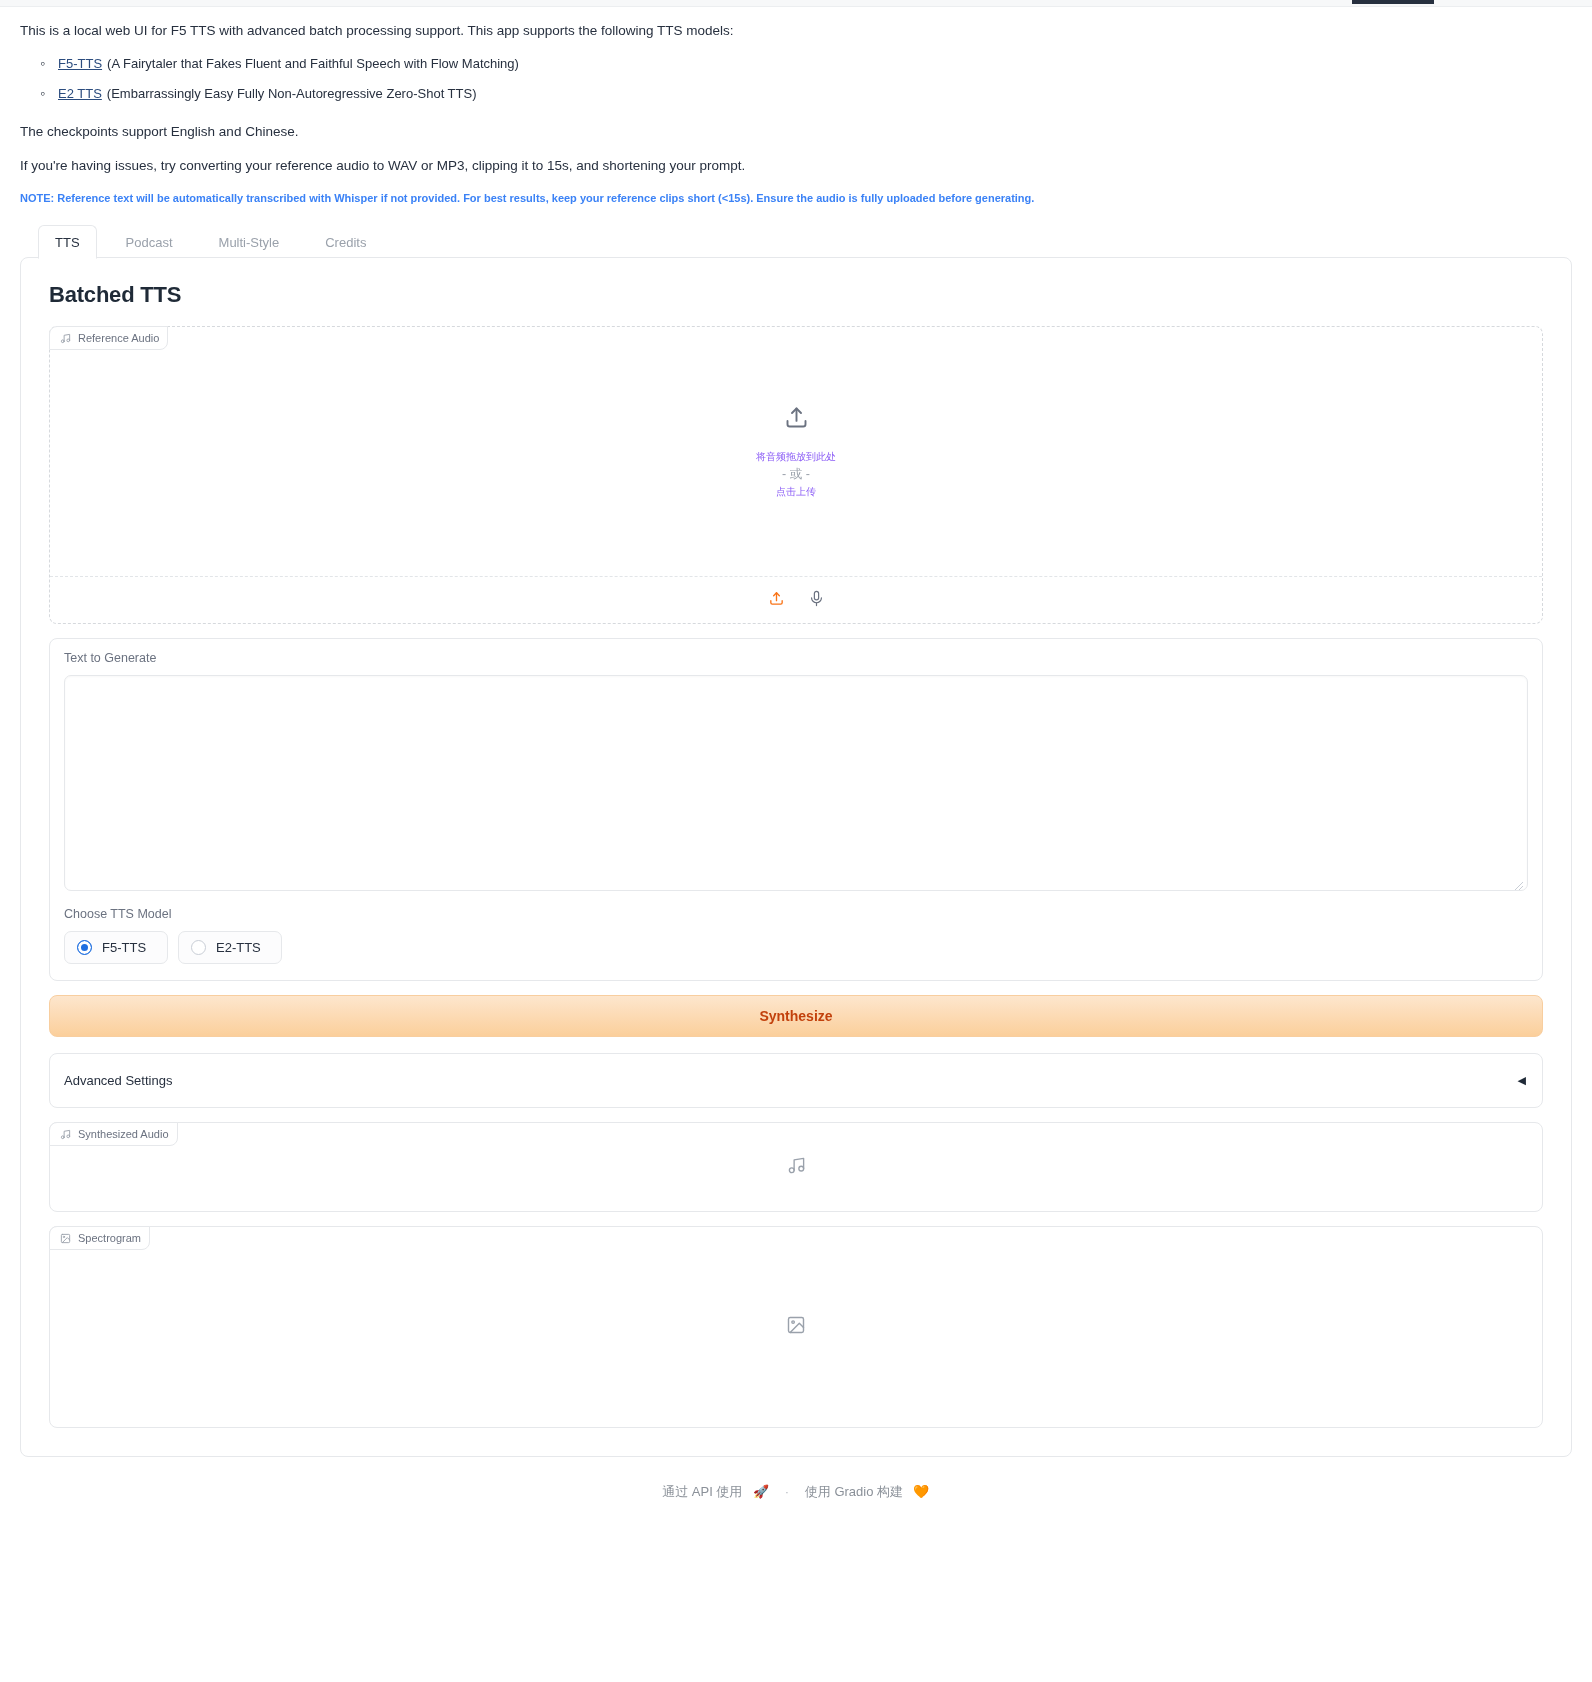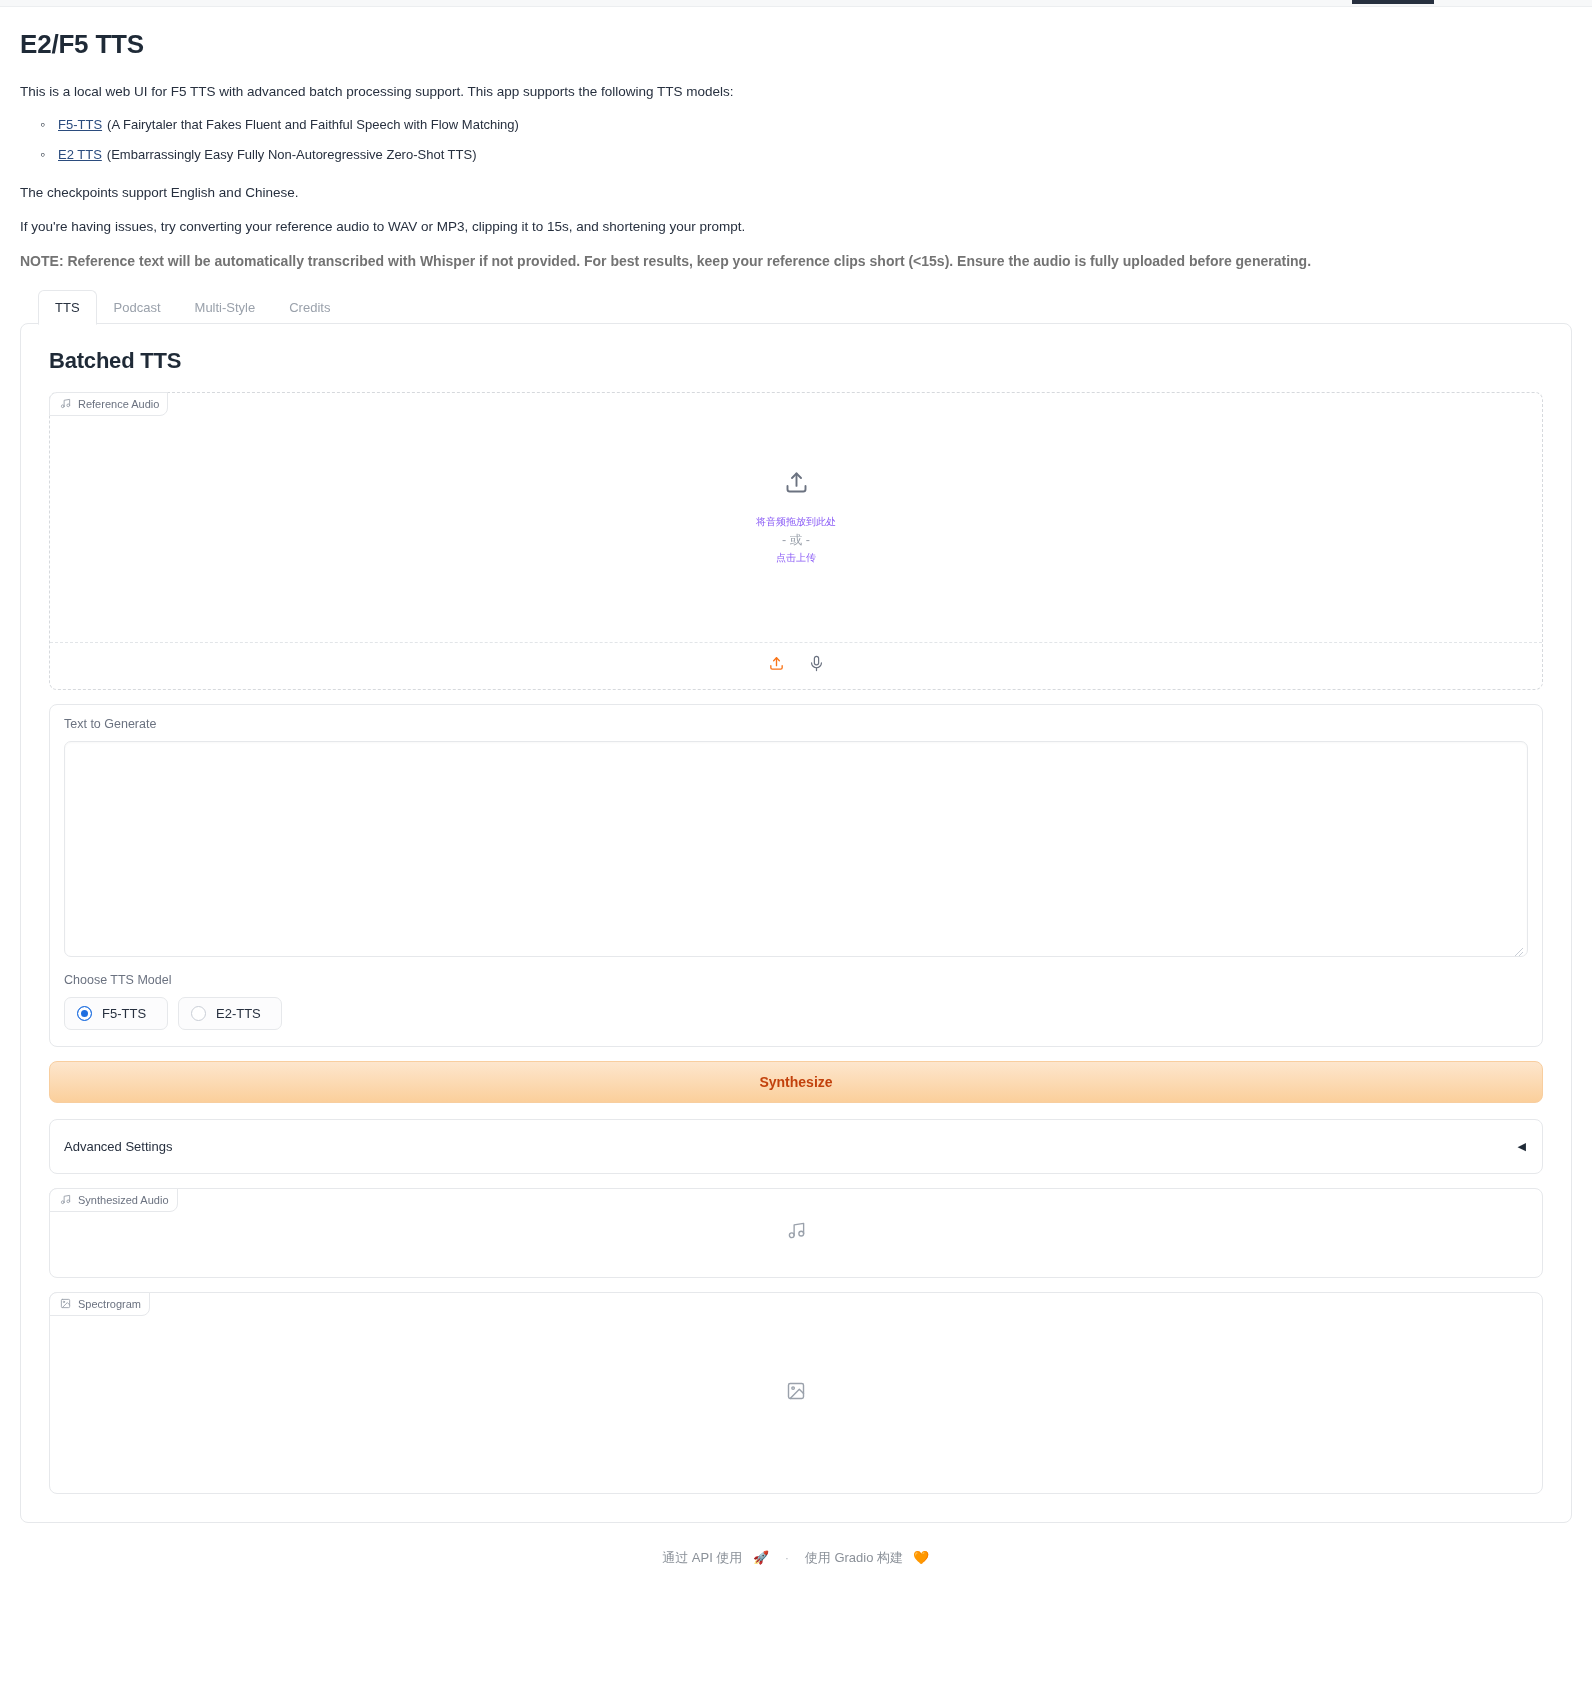--- a/index.html
+++ b/index.html
@@ -20,25 +20,25 @@
     font-size: 26px; font-weight: 700; letter-spacing: -0.2px;
     margin: 8px 0 22px 0; color:#1f2a37;
   }
   p.para { font-size: 13.5px; line-height: 1.5; margin: 0 0 14px 0; color:#27303f; }
   ul.models { list-style: none; margin: 0 0 18px 0; padding: 0; }
   ul.models li { font-size: 13px; color:#27303f; margin: 0 0 12px 0; padding-left: 38px; position: relative; line-height:1.4;}
   ul.models li:before {
     content: "\25E6"; position: absolute; left: 20px; top: -1px; color:#27303f; font-size: 14px;
   }
   a.mlink { color:#2b4c7e; text-decoration: underline; }
-  p.note { font-size: 14px; font-weight: 700; color:#737373; margin: 0 0 18px 0; line-height:1.5;}
+  p.note { font-size: 11px; font-weight: 700; color:#3b82f6; margin: 0 0 18px 0; line-height:1.5;}
 
   
   .tabs-wrap { position: relative; }
-  .tabbar { display:flex; align-items:flex-end; gap:0; position:relative; z-index:3; padding-left: 18px; }
+  .tabbar { display:flex; align-items:flex-end; gap:12px; position:relative; z-index:3; padding-left: 18px; }
   .tab {
     font-size: 13px; padding: 9px 16px 8px 16px; color:#9aa1ab; cursor: pointer;
     border: 1px solid transparent; border-bottom: none; background: transparent;
     border-radius: 6px 6px 0 0; line-height: 1.2;
   }
   .tab.active {
     color:#27303f; background:#ffffff; border-color:#e6e8eb; border-bottom: 1px solid #ffffff;
     margin-bottom:-1px; font-weight:400;
   }
 
@@ -114,21 +114,20 @@
   .emoji { font-size:13px; }
 </style>
 </head>
 <body>
 
 <div class="topstrip"></div>
 <div class="topstub"></div>
 
 <div class="page">
 
-  <h1 class="app-title">E2/F5 TTS</h1>
 
   <p class="para">This is a local web UI for F5 TTS with advanced batch processing support. This app supports the following TTS models:</p>
 
   <ul class="models">
     <li>
       <a class="mlink" href="#">F5-TTS</a><span style="margin-left:5px;">(A Fairytaler that Fakes Fluent and Faithful Speech with Flow Matching)</span>
     </li>
     <li>
       <a class="mlink" href="#">E2 TTS</a><span style="margin-left:5px;">(Embarrassingly Easy Fully Non-Autoregressive Zero-Shot TTS)</span>
     </li>

